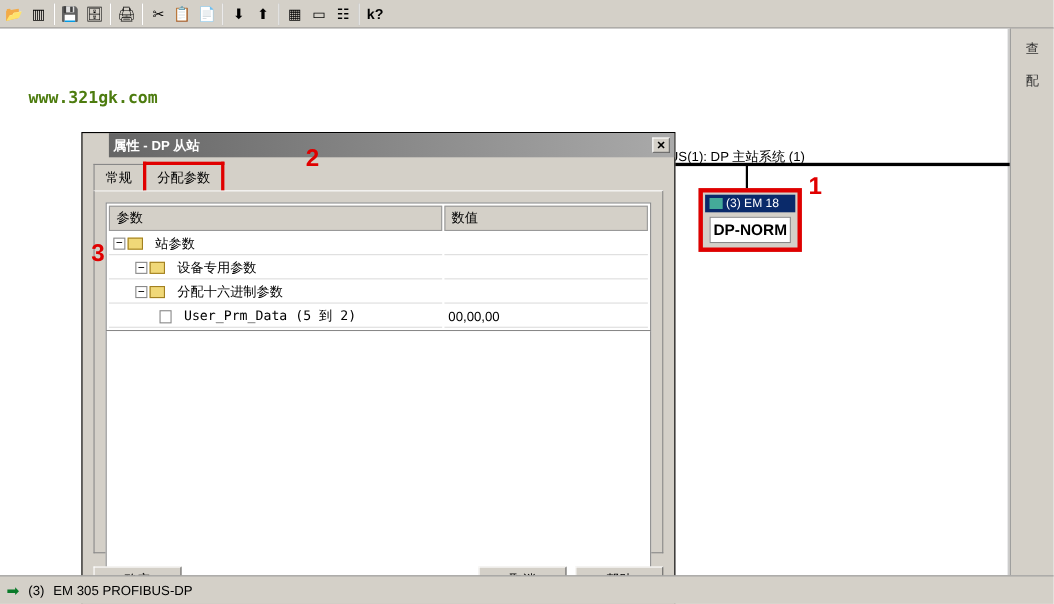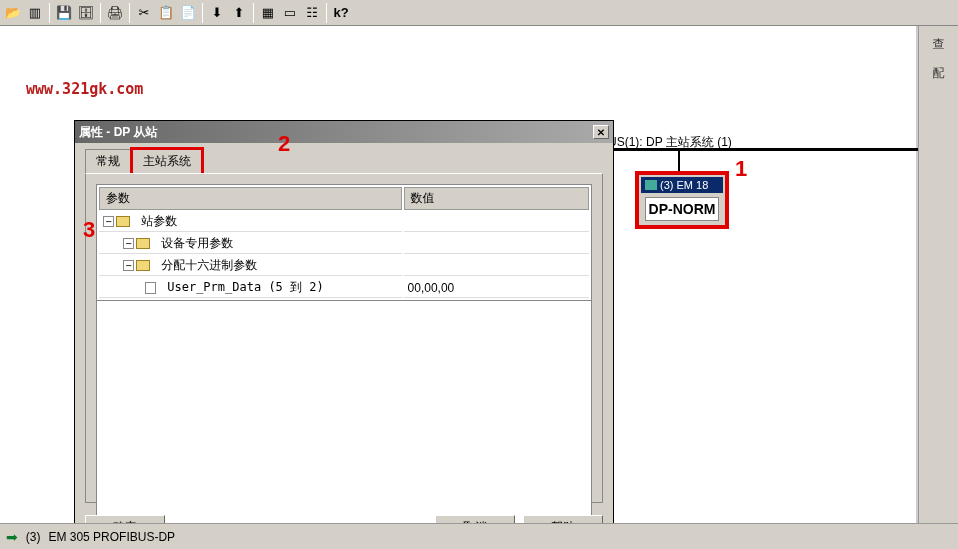--- a/index.html
+++ b/index.html
@@ -8,34 +8,34 @@
   
   .toolbar { height: 26px; background: #d4d0c8; border-bottom: 1px solid #888; display: flex; align-items: center; padding: 0 2px; gap: 0; }
   .tbbtn { width: 22px; height: 22px; display: flex; align-items: center; justify-content: center; font-size: 13px; cursor: pointer; }
   .tbsep { width: 1px; height: 20px; background: #888; margin: 0 3px; border-right: 1px solid #fff; }
 
   
   .canvas { position: absolute; top: 26px; left: 0; right: 40px; bottom: 26px; background: #fff; border-right: 2px solid #ccc; }
   .side-strip { position: absolute; top: 26px; right: 0; width: 40px; bottom: 26px; background: #d4d0c8; border-left: 1px solid #999; padding-top: 4px; }
   .side-tab { writing-mode: horizontal-tb; padding: 6px 2px; font-size: 12px; text-align: center; color: #333; }
 
-  .watermark { position: absolute; top: 54px; left: 26px; font-family: monospace; font-weight: bold; font-size: 15px; color: #b91c1c; }
+  .watermark { position: absolute; top: 54px; left: 26px; font-family: monospace; font-weight: bold; font-size: 15px; color: #4d7c0f; }
 
   
   .bus-label { position: absolute; top: 108px; left: 600px; font-size: 12px; color: #000; }
   .bus-line { position: absolute; top: 122px; left: 530px; width: 395px; height: 3px; background: #000; }
   .bus-drop { position: absolute; top: 124px; left: 678px; width: 2px; height: 24px; background: #000; }
   .station-box { position: absolute; top: 145px; left: 635px; width: 94px; border: 4px solid #e00000; padding: 2px; background: #d4d0c8; }
   .station-head { background: #0a2a6a; color: #fff; font-size: 11px; padding: 2px 4px; display: flex; align-items: center; gap: 3px; }
   .station-head .icon { display: inline-block; width: 12px; height: 10px; background: #4a9; }
   .station-body { background: #fff; border: 1px solid #888; margin: 4px 4px 2px 4px; padding: 3px 2px; text-align: center; font-weight: bold; font-size: 14px; }
 
   
   .dialog { position: absolute; top: 94px; left: 74px; width: 540px; height: 430px; background: #d4d0c8; border: 1px solid #000; }
-  .titlebar { height: 22px; background: linear-gradient(to right, #666, #aaa); color: #fff; display: flex; align-items: center; justify-content: space-between; padding: 0 4px; font-size: 12px; font-weight: bold; }
+  .titlebar { height: 22px; background: linear-gradient(to right, #666, #aaa); color: #fff; display: flex; align-items: center; justify-content: space-between; padding: 0 4px; font-size: 12px; font-weight: bold; margin-left: 24px; }
   .titlebar .closebtn { width: 16px; height: 14px; background: #d4d0c8; color: #000; font-size: 10px; display: flex; align-items: center; justify-content: center; border: 1px solid #fff; border-right-color: #666; border-bottom-color: #666; cursor: pointer; }
 
   .tabstrip { display: flex; align-items: flex-end; margin: 8px 10px 0 10px; height: 22px; }
   .tab { padding: 3px 10px; border: 1px solid #888; border-bottom: none; background: #d4d0c8; font-size: 12px; position: relative; cursor: pointer; }
   .tab:first-child { margin-right: -1px; }
   .tab.active { border: 3px solid #e00000; border-bottom: none; z-index: 2; }
 
   .tabpanel { margin: 0 10px; padding: 10px; border: 1px solid #888; border-top-color: #fff; background: #d4d0c8; height: 330px; }
 
   
@@ -108,21 +108,21 @@
   <div class="anno" style="top:130px; left:735px;">1</div>
 
   <div class="dialog">
     <div class="titlebar">
       <span>属性 - DP 从站</span>
       <span class="closebtn">✕</span>
     </div>
 
     <div class="tabstrip">
       <div class="tab">常规</div>
-      <div class="tab active">主站系统</div>
+      <div class="tab active">分配参数</div>
     </div>
 
     <div class="anno" style="top:10px; left:203px;">2</div>
 
     <div class="tabpanel">
       <table class="paramtable">
         <tbody>
             <tr>
           <th style="width:62%">参数</th>
           <th>数值</th>

